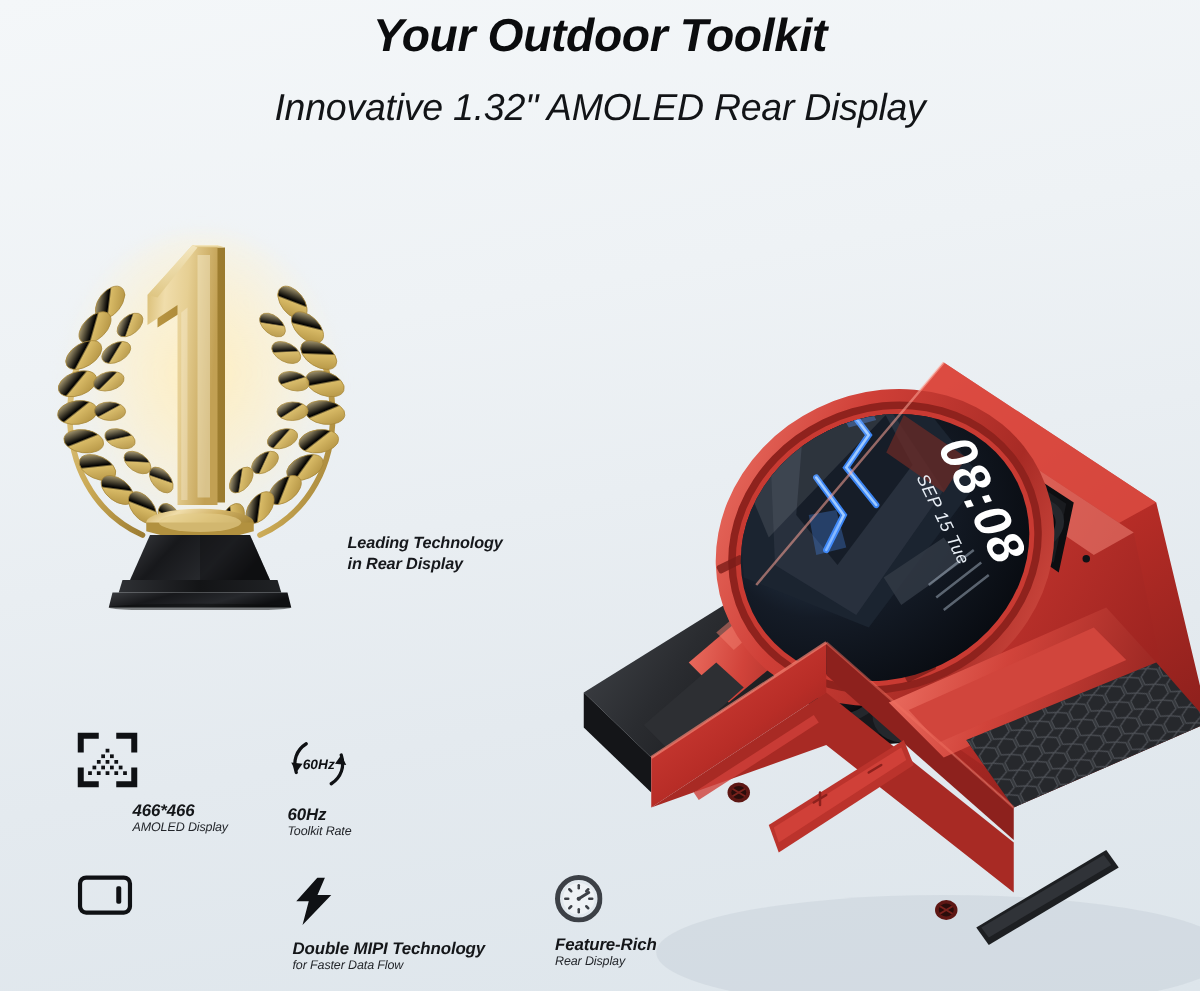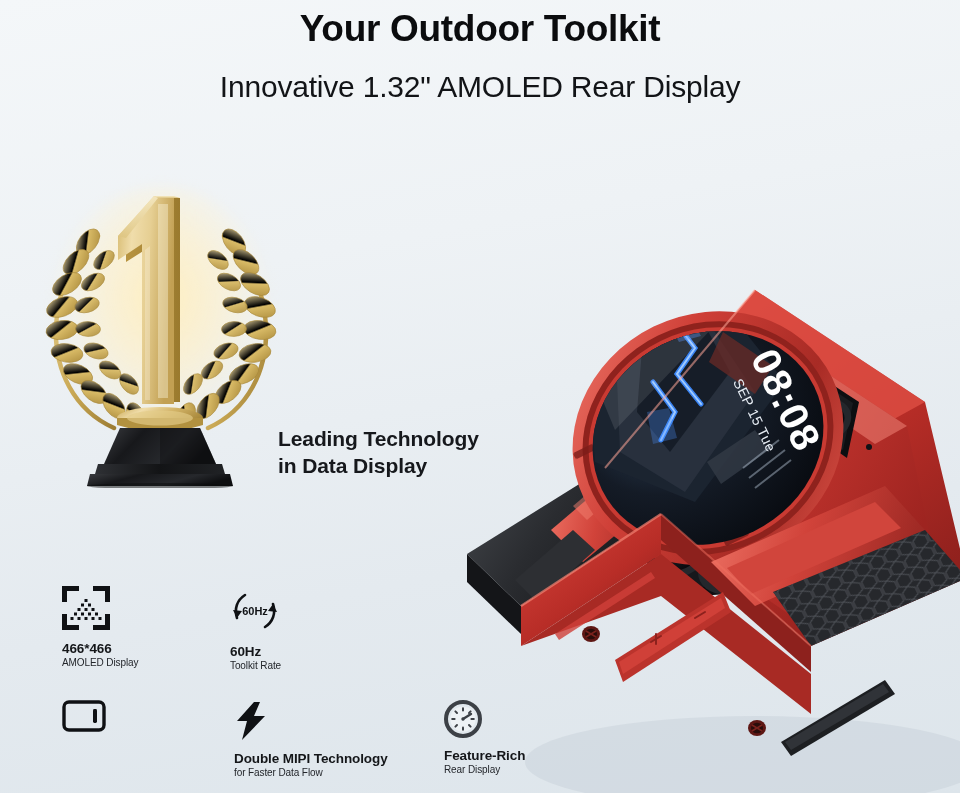--- a/index.html
+++ b/index.html
@@ -2,21 +2,21 @@
 <html><head>
 <meta charset="utf-8">
 <style>
   html,body{margin:0;padding:0;}
   body{
     width:960px;height:793px;overflow:hidden;
     font-family:"Liberation Sans","DejaVu Sans",sans-serif;
     background:linear-gradient(170deg,#f4f7f9 0%,#eef2f5 32%,#e4eaef 68%,#dde5eb 100%);
     position:relative;
   }
-  .stage{position:absolute;inset:0;}
+  .stage{position:absolute;inset:0;font-style:italic;}
 
   
   .headline{
     position:absolute;left:0;right:0;top:8px;text-align:center;
     font-size:37px;font-weight:bold;color:#0b0c0e;letter-spacing:-0.3px;
   }
   .subhead{
     position:absolute;left:0;right:0;top:70px;text-align:center;
     font-size:30px;font-weight:normal;color:#121417;letter-spacing:-0.2px;
   }
@@ -28,34 +28,34 @@
     background:radial-gradient(ellipse at 50% 45%,rgba(255,238,190,.95) 0%,rgba(255,240,200,.6) 38%,rgba(255,245,215,.18) 62%,rgba(255,255,255,0) 76%);
     filter:blur(6px);
   }
   .wreath{position:absolute;left:0;top:0;width:250px;height:262px;}
   .one{position:absolute;left:78px;top:12px;width:82px;height:232px;}
   .base{position:absolute;left:48px;top:228px;width:152px;height:82px;}
 
   
   .lead-cap{
     position:absolute;left:278px;top:426px;
-    font-size:21px;font-weight:bold;color:#16181c;line-height:1.28;letter-spacing:-0.1px;
+    font-size:13px;font-weight:bold;color:#16181c;line-height:1.28;letter-spacing:-0.1px;
   }
 
   
   .feat{position:absolute;}
   .feat .ico{display:block;}
   .feat .t1{font-size:13.5px;font-weight:bold;color:#141619;line-height:1.22;letter-spacing:-0.1px;}
   .feat .t2{font-size:10px;font-weight:normal;color:#23262b;line-height:1.22;letter-spacing:-0.1px;}
   .f-res{left:62px;top:586px;}
   .f-hz{left:230px;top:588px;}
   .f-wall{left:62px;top:700px;}
   .f-mipi{left:234px;top:702px;}
   .f-rich{left:444px;top:700px;}
-  .f-res .lbl{margin-top:11px;}
+  .f-res .lbl{margin-top:11px;margin-left:44px;}
   .f-hz  .lbl{margin-top:10px;}
   .f-wall .lbl{margin-top:10px;}
   .f-mipi .lbl{margin-top:11px;}
   .f-rich .lbl{margin-top:10px;}
 
   
   .phone{position:absolute;left:455px;top:262px;width:520px;height:545px;}
   .phone svg{display:block;}
 </style>
 </head>
@@ -194,21 +194,21 @@
       <path d="M76,22 L116,22 L132,58 L76,58 Z" fill="#0f1012" opacity=".45"></path>
 
       <path d="M14,58 L138,58 L141,68 L11,68 Z" fill="url(#gblk2)"></path>
       <path d="M6,68 L146,68 L149,80 L3,80 Z" fill="url(#gblk)"></path>
       <ellipse cx="76" cy="80" rx="73" ry="3" fill="#0a0b0c" opacity=".5"></ellipse>
     </svg>
   </div>
 
   <div class="lead-cap">
     <div>Leading Technology</div>
-    <div>in Data Display</div>
+    <div>in Rear Display</div>
   </div>
 
   <div class="feat f-res">
     <svg class="ico" width="48" height="44" viewBox="0 0 48 44">
       <g fill="#0f1114">
         <path d="M0,0 H17 V5 H5 V16 H0 Z"></path>
         <path d="M48,0 H31 V5 H43 V16 H48 Z"></path>
         <path d="M0,44 H17 V39 H5 V28 H0 Z"></path>
         <path d="M48,44 H31 V39 H43 V28 H48 Z"></path>
       </g>

